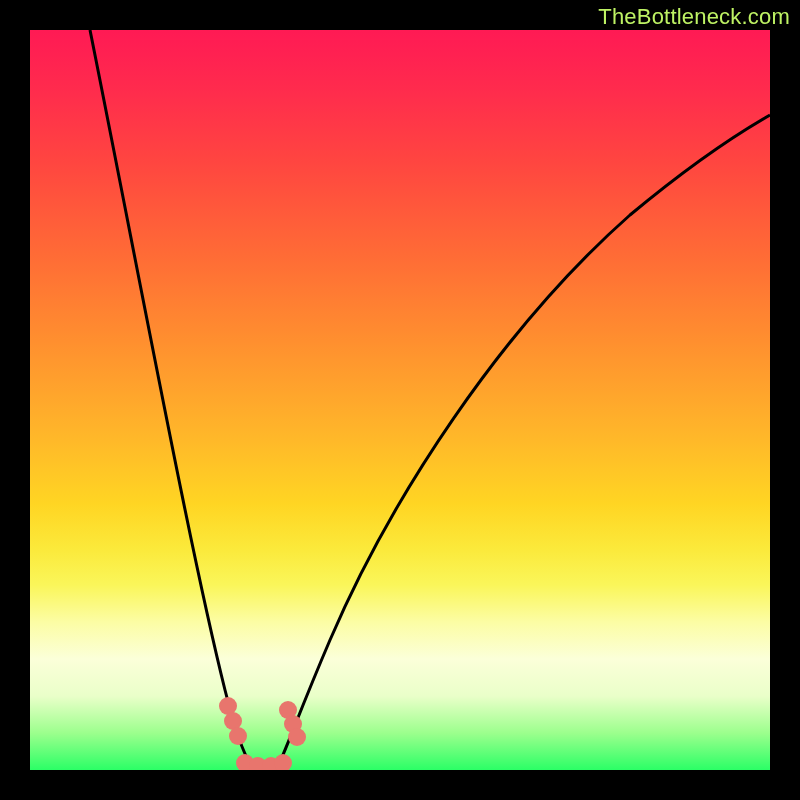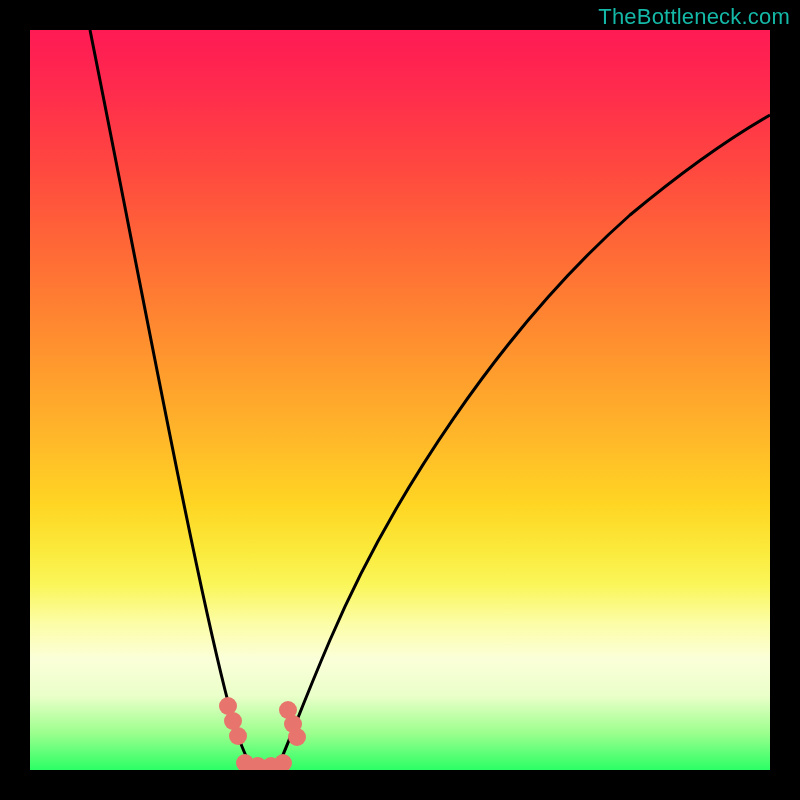--- a/index.html
+++ b/index.html
@@ -37,21 +37,21 @@
       #fbffd9 85%,
       #eaffc9 90%,
       #9cff8d 95%,
       #2bff66 100%
     );
   }
   .watermark {
     position: absolute;
     top: 4px;
     right: 10px;
-    color: #14b8a6;
+    color: #bef264;
     font-size: 22px;
     letter-spacing: 0.2px;
     user-select: none;
   }
   svg.curve {
     position: absolute;
     inset: 0;
   }
   .bead {
     fill: #e8756d;

